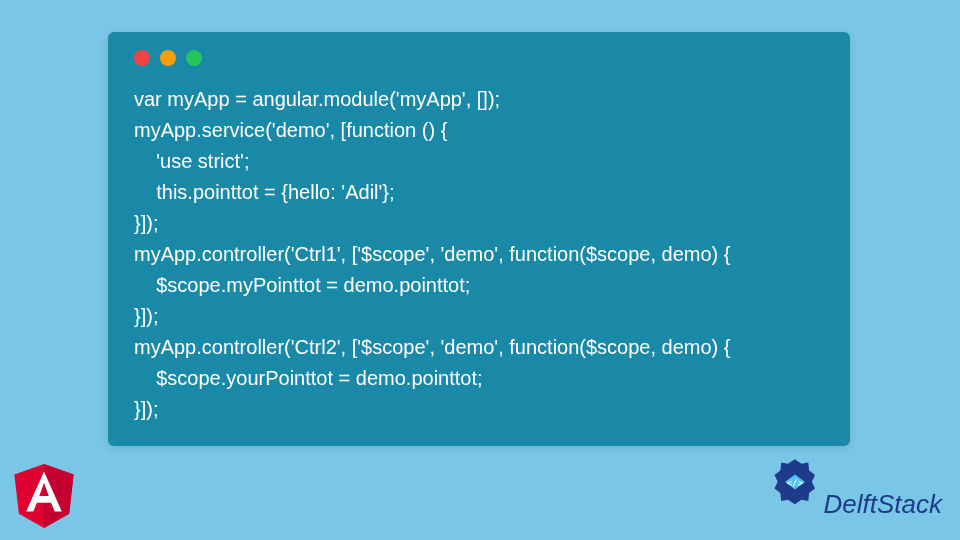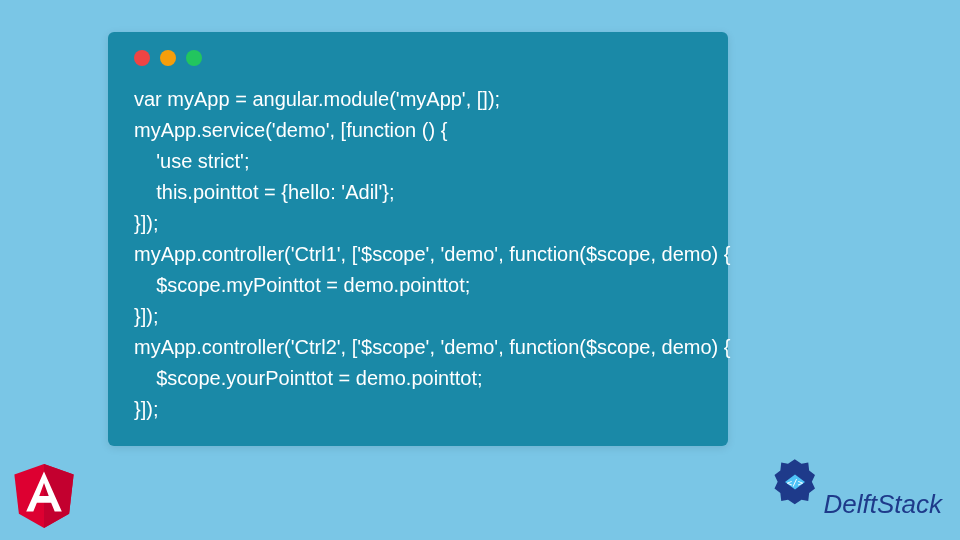--- a/index.html
+++ b/index.html
@@ -7,21 +7,21 @@
       width: 960px;
       height: 540px;
       background: #7ac6e6;
       position: relative;
       font-family: -apple-system, BlinkMacSystemFont, "Segoe UI", sans-serif;
     }
     .code-window {
       position: absolute;
       top: 32px;
       left: 108px;
-      width: 620px;
+      width: 742px;
       height: 414px;
       background: #1a89a7;
       border-radius: 6px;
       padding: 18px 26px 18px 26px;
       box-shadow: 0 2px 8px rgba(0,0,0,0.1);
     }
     .window-dots {
       display: flex;
       gap: 10px;
       margin-bottom: 18px;

